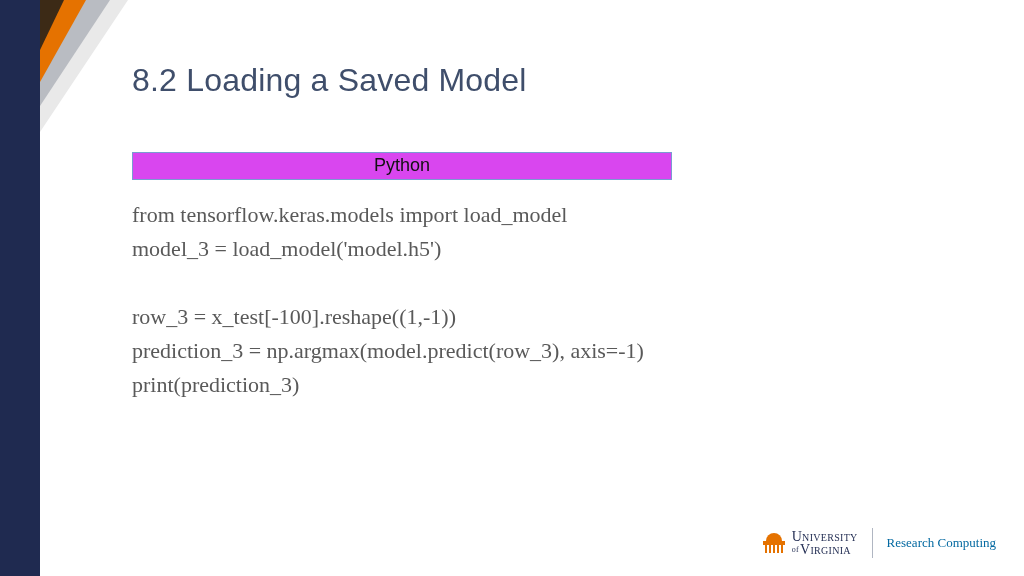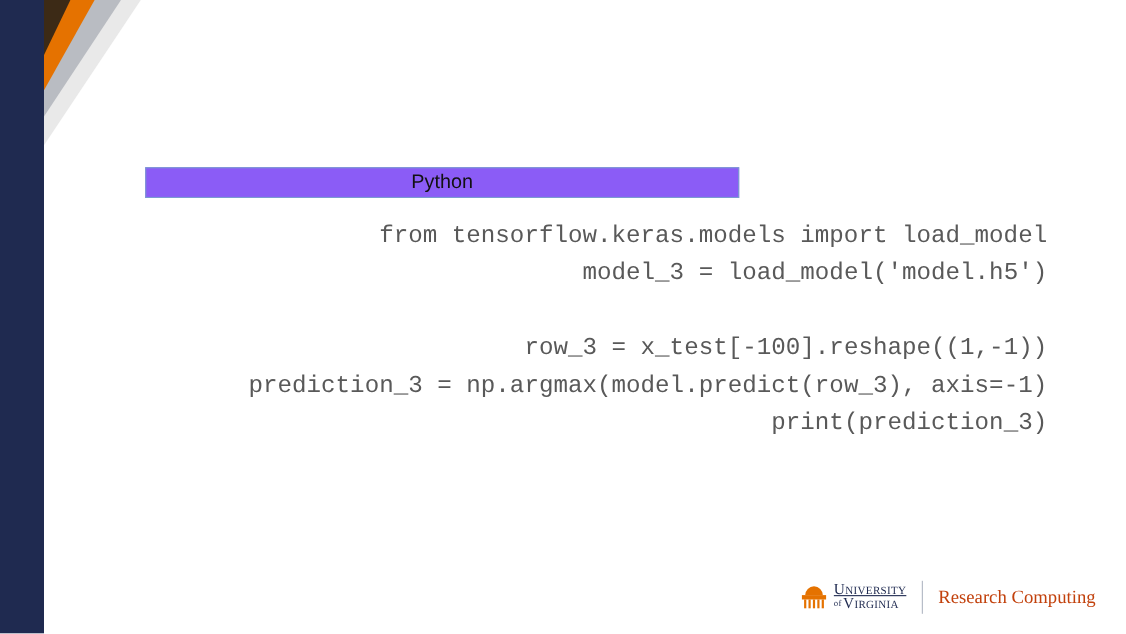--- a/index.html
+++ b/index.html
@@ -40,33 +40,32 @@
 
   .lang-box {
     position: absolute;
     left: 132px; top: 152px;
     width: 540px;
     border: 1px solid #7a9bd1;
     text-align: center;
     font-size: 18px;
     color: #111;
     padding: 2px 0 3px 0;
-    background: #8b5cf6;
+    background: #d946ef;
   }
 
   .code {
     position: absolute;
     left: 132px; top: 198px;
     width: 820px;
-    font-family: Liberation Mono, monospace;
+    font-family: Liberation Serif, serif;
     font-size: 22px;
     line-height: 1.55;
     color: #595959;
     white-space: pre-wrap;
-    text-align: right;
   }
 
   
   .footer {
     position: absolute;
     right: 28px; bottom: 18px;
     display: flex;
     align-items: center;
     gap: 14px;
   }
@@ -99,48 +98,49 @@
   .rotunda .cols span {
     width: 2px; height: 8px; background: #e57200; display: block;
   }
   .uva-word {
     font-family: Georgia, "Times New Roman", serif;
     color: #1f2a50;
     font-size: 14px;
     line-height: 0.95;
     letter-spacing: 0.3px;
   }
-  .uva-word .l1 { font-variant: small-caps; font-weight: 400; text-decoration: underline; }
+  .uva-word .l1 { font-variant: small-caps; font-weight: 400; }
   .uva-word .of { font-size: 8px; vertical-align: 2px; padding-right: 1px; }
   .uva-word .l2 { font-variant: small-caps; font-weight: 400; margin-top: 37px; }
   .divider {
     width: 1px; height: 30px; background: #b0b6c2;
   }
   .rc {
     font-family: Georgia, "Times New Roman", serif;
-    color: #c2410c;
-    font-size: 17px;
+    color: #0369a1;
+    font-size: 13px;
   }
 </style>
 </head>
 <body>
 
 <div class="slide">
 
   <div class="left-rail"></div>
 
   <div class="accent">
     <svg viewBox="0 0 120 140" preserveAspectRatio="none">
       <polygon points="0,0 88,0 0,132" fill="#e9e9e9"></polygon>
       <polygon points="0,0 70,0 0,106" fill="#b9bcc2"></polygon>
       <polygon points="0,0 46,0 0,82" fill="#e57200"></polygon>
       <polygon points="0,0 24,0 0,50" fill="#3c2a16"></polygon>
     </svg>
   </div>
 
+  <h1 class="title">8.2 Loading a Saved Model</h1>
 
   <div class="lang-box">
     <span>Python</span>
   </div>
 
   <pre class="code"><span>from tensorflow.keras.models import load_model</span>
 <span>model_3 = load_model('model.h5')</span>
 <span></span>
 <span>row_3 = x_test[-100].reshape((1,-1))</span>
 <span>prediction_3 = np.argmax(model.predict(row_3), axis=-1)</span>

